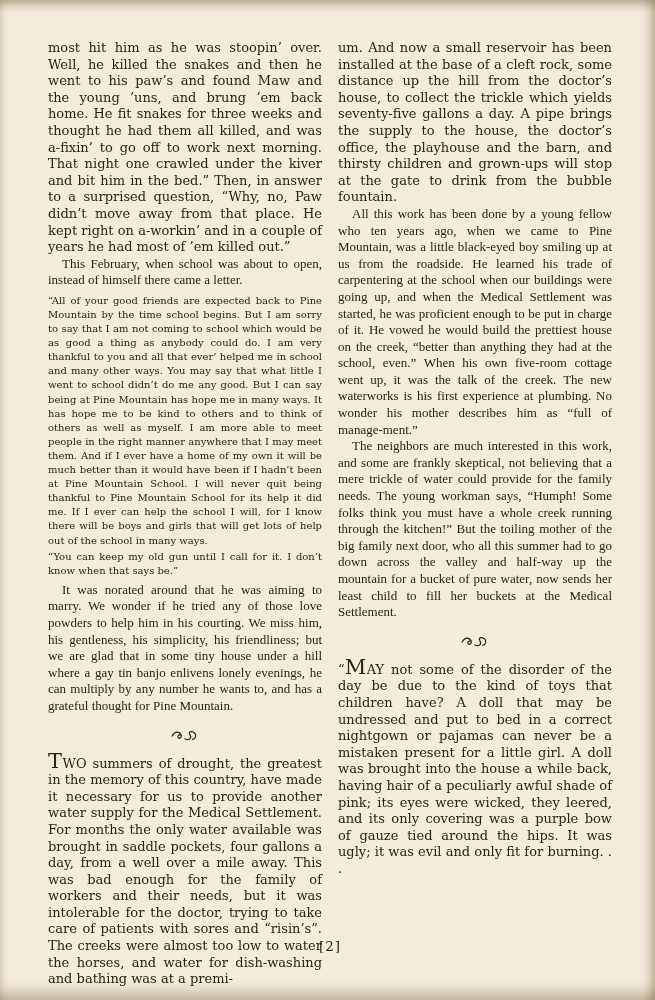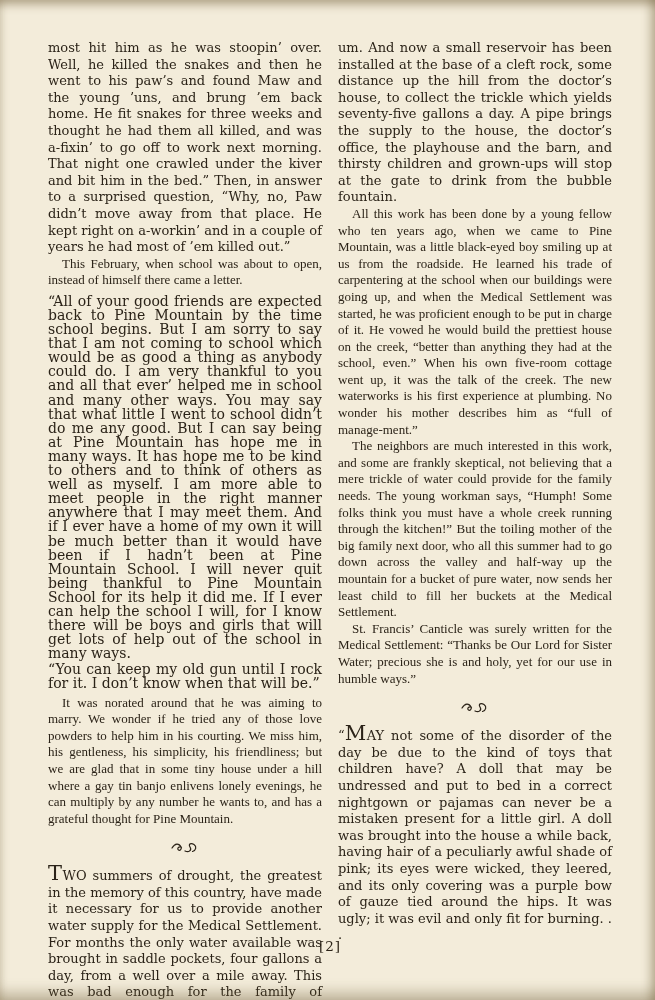--- a/index.html
+++ b/index.html
@@ -25,21 +25,21 @@
     position: absolute;
     left: 48px; right: 43px; top: 40px;
     display: flex;
     gap: 16px;
   }
   .column { flex: 1 1 0; min-width: 0; }
   p { margin: 0; text-align: justify; }
   .body-para { font-size: 13px; line-height: 16.6px; }
   .indent { text-indent: 14px; font-family: Liberation Serif, serif; }
   .letter-quote {
-    font-size: 14px;
+    font-size: 10px;
     line-height: 14.1px;
     margin: 5px 0 4px 0;
   }
   .letter-quote p + p { margin-top: 2px; }
   .divider {
     text-align: center;
     margin: 12px 0 10px 0;
     height: 14px;
   }
   .raised-initial {
@@ -63,21 +63,21 @@
 
   <div class="content">
 
     <div class="column">
       <p class="body-para">most hit him as he was stoopin’ over. Well, he killed the snakes and then he went to his paw’s and found Maw and the young ’uns, and brung ’em back home. He fit snakes for three weeks and thought he had them all killed, and was a-fixin’ to go off to work next morning. That night one crawled under the kiver and bit him in the bed.” Then, in answer to a surprised question, “Why, no, Paw didn’t move away from that place. He kept right on a-workin’ and in a couple of years he had most of ’em killed out.”</p>
 
       <p class="body-para indent">This February, when school was about to open, instead of himself there came a letter.</p>
 
       <div class="letter-quote">
         <p>“All of your good friends are expected back to Pine Mountain by the time school begins. But I am sorry to say that I am not coming to school which would be as good a thing as anybody could do. I am very thankful to you and all that ever’ helped me in school and many other ways. You may say that what little I went to school didn’t do me any good. But I can say being at Pine Mountain has hope me in many ways. It has hope me to be kind to others and to think of others as well as myself. I am more able to meet people in the right manner anywhere that I may meet them. And if I ever have a home of my own it will be much better than it would have been if I hadn’t been at Pine Mountain School. I will never quit being thankful to Pine Mountain School for its help it did me. If I ever can help the school I will, for I know there will be boys and girls that will get lots of help out of the school in many ways.</p>
-        <p>“You can keep my old gun until I rock for it. I don’t know when that will be.”</p>
+        <p>“You can keep my old gun until I call for it. I don’t know when that says be.”</p>
       </div>
 
       <p class="body-para indent">It was norated around that he was aiming to marry. We wonder if he tried any of those love powders to help him in his courting. We miss him, his gentleness, his simplicity, his friendliness; but we are glad that in some tiny house under a hill where a gay tin banjo enlivens lonely evenings, he can multiply by any number he wants to, and has a grateful thought for Pine Mountain.</p>
 
       <div class="divider">
         <svg width="28" height="13" viewBox="0 0 28 13" aria-hidden="true">
           <path d="M1 7 C4 2, 8 2, 10 6 C11 8, 9 10, 7.5 9 C5.8 7.8, 7.5 5, 10.5 6.2" stroke="#2b2318" fill="none" stroke-width="1.2" stroke-linecap="round"></path>
           <path d="M14 10 C18 12, 21 9, 19 6 C17 3, 20 1.5, 23 3.5 C26 5.5, 25 9.5, 21.5 10.5" stroke="#2b2318" fill="none" stroke-width="1.2" stroke-linecap="round"></path>
         </svg>
       </div>
@@ -87,21 +87,20 @@
       </p>
     </div>
 
     <div class="column">
       <p class="body-para">um. And now a small reservoir has been installed at the base of a cleft rock, some distance up the hill from the doctor’s house, to collect the trickle which yields seventy-five gallons a day. A pipe brings the supply to the house, the doctor’s office, the playhouse and the barn, and thirsty children and grown-ups will stop at the gate to drink from the bubble fountain.</p>
 
       <p class="body-para indent">All this work has been done by a young fellow who ten years ago, when we came to Pine Mountain, was a little black-eyed boy smiling up at us from the roadside. He learned his trade of carpentering at the school when our buildings were going up, and when the Medical Settlement was started, he was proficient enough to be put in charge of it. He vowed he would build the prettiest house on the creek, “better than anything they had at the school, even.” When his own five-room cottage went up, it was the talk of the creek. The new waterworks is his first experience at plumbing. No wonder his mother describes him as “full of manage-ment.”</p>
 
       <p class="body-para indent">The neighbors are much interested in this work, and some are frankly skeptical, not believing that a mere trickle of water could provide for the family needs. The young workman says, “Humph! Some folks think you must have a whole creek running through the kitchen!” But the toiling mother of the big family next door, who all this summer had to go down across the valley and half-way up the mountain for a bucket of pure water, now sends her least child to fill her buckets at the Medical Settlement.</p>
 
-      <p class="body-para indent">St. Francis’ Canticle was surely written for the Medical Settlement: “Thanks be Our Lord for Sister Water; precious she is and holy, yet for our use in humble ways.”</p>
 
       <div class="divider">
         <svg width="28" height="13" viewBox="0 0 28 13" aria-hidden="true">
           <path d="M1 7 C4 2, 8 2, 10 6 C11 8, 9 10, 7.5 9 C5.8 7.8, 7.5 5, 10.5 6.2" stroke="#2b2318" fill="none" stroke-width="1.2" stroke-linecap="round"></path>
           <path d="M14 10 C18 12, 21 9, 19 6 C17 3, 20 1.5, 23 3.5 C26 5.5, 25 9.5, 21.5 10.5" stroke="#2b2318" fill="none" stroke-width="1.2" stroke-linecap="round"></path>
         </svg>
       </div>
 
       <p class="body-para">
         <span>“</span><span class="raised-initial">M</span><span>AY not some of the disorder of the day be due to the kind of toys that children have? A doll that may be undressed and put to bed in a correct nightgown or pajamas can never be a mistaken present for a little girl. A doll was brought into the house a while back, having hair of a peculiarly awful shade of pink; its eyes were wicked, they leered, and its only covering was a purple bow of gauze tied around the hips. It was ugly; it was evil and only fit for burning. . .</span>

